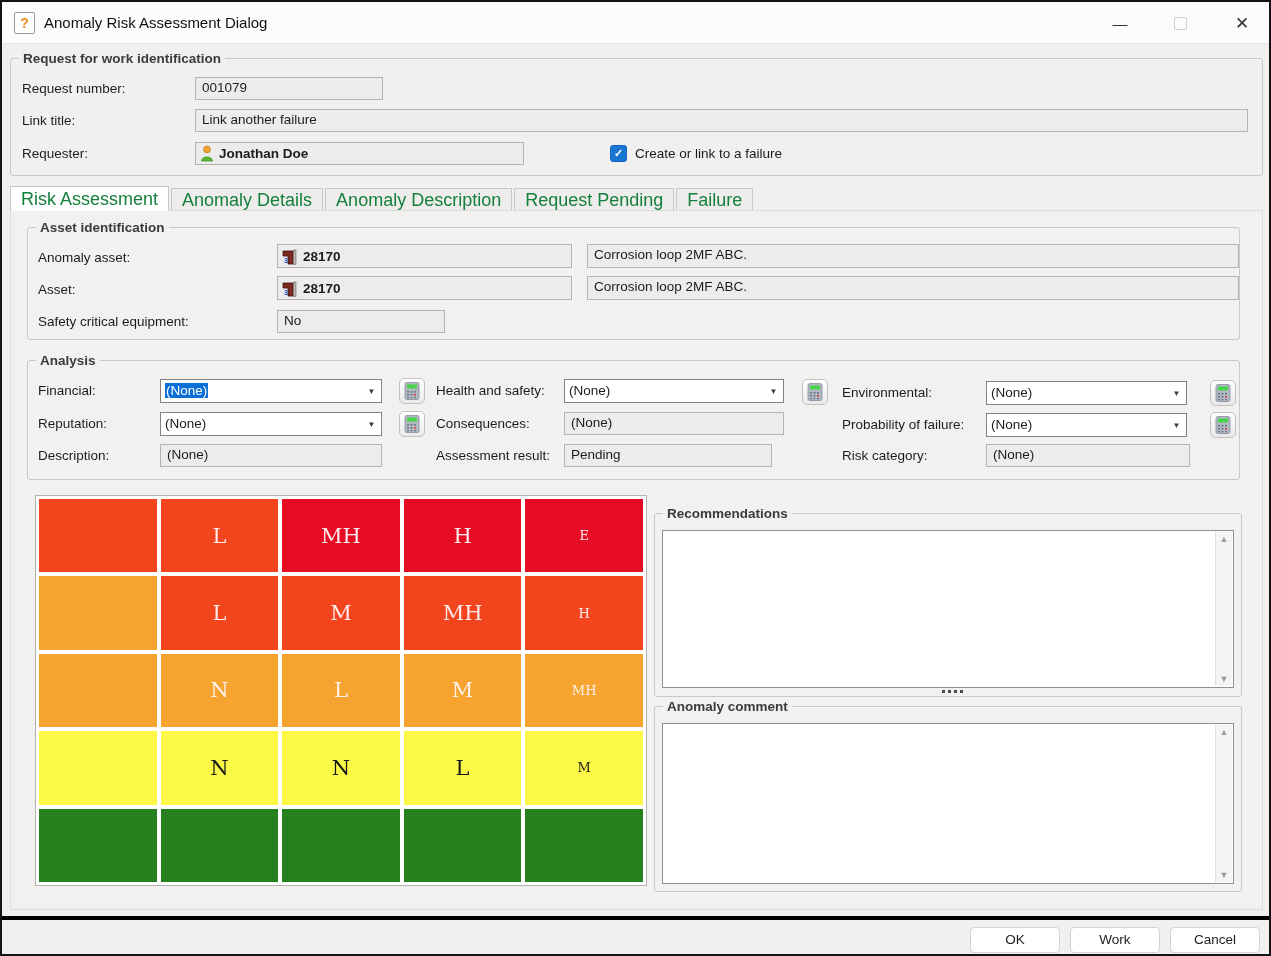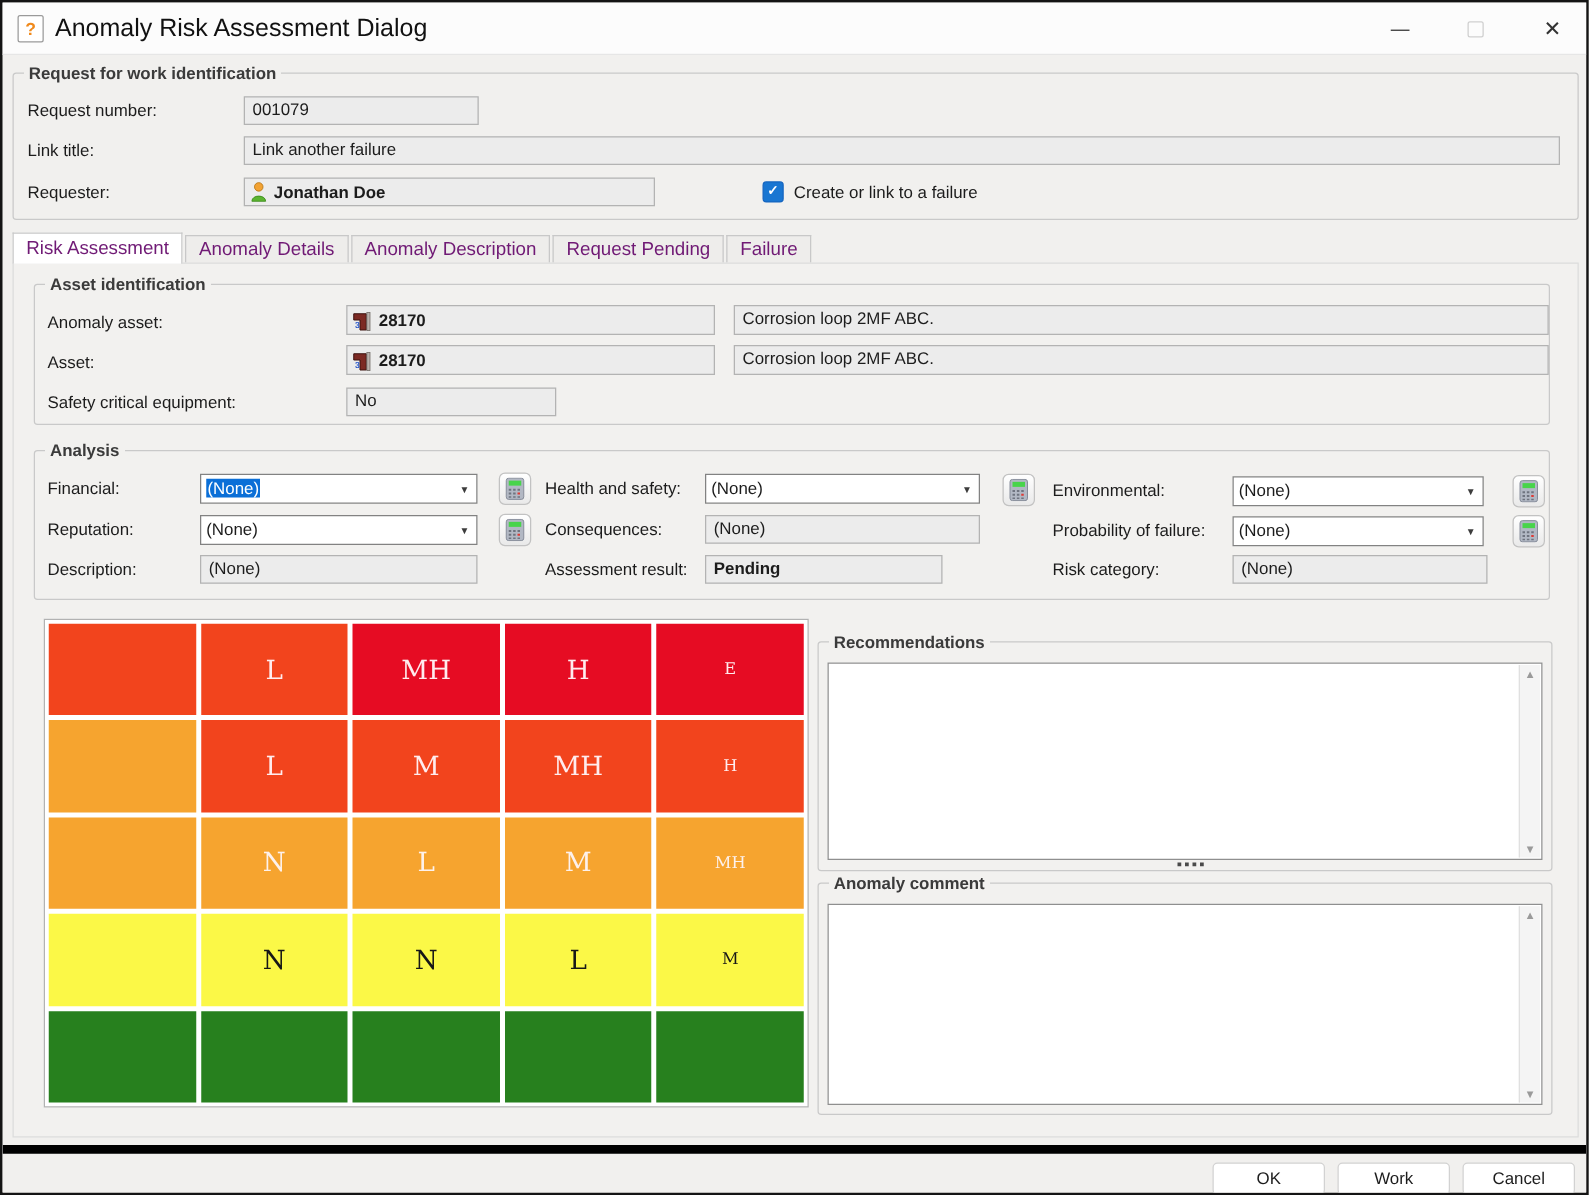--- a/index.html
+++ b/index.html
@@ -5,57 +5,57 @@
   html,body { margin:0; padding:0; background:#555; }
   * { box-sizing:border-box; }
   #dialog {
     position:relative; width:1271px; height:956px;
     background:#f1f0ee; border:2px solid #141414;
     font-family:"Liberation Sans", sans-serif; color:#1c1c1c; overflow:hidden;
   }
   
   .titlebar { position:absolute; left:0; top:0; right:0; height:42px; background:#fcfcfc; border-bottom:1px solid #e6e6e6; }
   .title-icon { position:absolute; left:12px; top:10px; width:21px; height:22px; background:#fff; border:1px solid #9a9a9a; border-radius:2px; text-align:center; line-height:20px; font-weight:700; font-size:14px; color:#f08a1d; }
-  .title-text { position:absolute; left:42px; top:0; line-height:42px; font-size:20px; color:#111; }
+  .title-text { position:absolute; left:42px; top:0; line-height:42px; font-size:15px; color:#111; }
   .win-btn { position:absolute; top:0; width:40px; height:42px; display:flex; align-items:center; justify-content:center; font-size:15px; color:#333; cursor:default; }
   .win-min { left:1098px; }
   .win-max { left:1158px; }
   .win-close { left:1220px; font-size:17px; }
   .maxbox { width:13px; height:13px; border:1px solid #cfcfcf; border-radius:2px; }
   
   fieldset { position:absolute; border:1px solid #c9c9c9; border-radius:3px; margin:0; padding:0; }
   legend { margin-left:8px; padding:0 4px; font-weight:700; font-size:13.5px; color:#3b3b3b; font-family:"Liberation Sans",sans-serif; }
   
   .lbl { position:absolute; font-size:13.5px; color:#1c1c1c; white-space:nowrap; }
   .ro { position:absolute; background:#ececec; border:1px solid #b3b3b3; font-size:13.5px; padding:2px 6px; height:23px; overflow:hidden; white-space:nowrap; }
   .ro.flex { display:flex; align-items:center; gap:5px; padding:1px 4px;font-weight:bold; }
   .dd { position:absolute; background:#ffffff; border:1px solid #828282; height:24px; }
   .dd-val { position:absolute; left:4px; top:3px; font-size:13.5px; }
   .dd-val .sel { background:#0b6fd7; color:#fff; padding:0 1px; }
   .dd-arrow { position:absolute; right:1px; top:1px; bottom:1px; width:17px; display:flex; align-items:center; justify-content:center; font-size:8px; color:#3c3c3c; background:#fff; }
   .calc-btn { position:absolute; width:26px; height:26px; border:1px solid #c2c2c2; border-radius:5px; background:linear-gradient(#ffffff,#e9e9e9); display:flex; align-items:center; justify-content:center; }
   .chk { position:absolute; width:17px; height:17px; background:#1976d2; border:1px solid #1565c0; border-radius:3px; color:#fff; font-size:11px; font-weight:700; text-align:center; line-height:15px; }
   
   .tabs { position:absolute; left:8px; top:184px; height:25px; display:flex; align-items:flex-end; }
-  .tab { height:23px; padding:0 10px; font-size:15px; line-height:22px; border:1px solid #c8c8c8; border-bottom:none; background:#eeedeb; margin-right:2px; color:#701a75; }
+  .tab { height:23px; padding:0 10px; font-size:18px; line-height:22px; border:1px solid #c8c8c8; border-bottom:none; background:#eeedeb; margin-right:2px; color:#15803d; }
   .tab.active { height:25px; background:#ffffff; line-height:24px; position:relative; z-index:2; }
   .tabpanel { position:absolute; left:8px; top:208px; width:1253px; height:700px; border:1px solid #dcdcdc; background:#f2f1ef; }
   
   .matrix { position:absolute; left:33px; top:493px; width:612px; height:391px; background:#ffffff; border:1px solid #b2b2b2; padding:3px; display:grid; grid-template-columns:repeat(5,1fr); grid-template-rows:repeat(5,1fr); gap:4px; }
   .mcell { display:flex; align-items:center; justify-content:center; font-family:"DejaVu Serif", serif; font-size:21px; }
   .mcell:nth-child(5n) { font-size:13px; }
   
   .ta { position:absolute; background:#ffffff; border:1px solid #8f8f8f; }
   .ta .sb { position:absolute; right:1px; top:1px; bottom:1px; width:17px; background:#f4f4f4; border-left:1px solid #e0e0e0; display:flex; flex-direction:column; justify-content:space-between; align-items:center; padding:2px 0; }
   .sb span { font-size:9px; color:#9a9a9a; }
   .ta-text { position:absolute; left:4px; top:3px; right:22px; bottom:3px; font-size:13.5px; white-space:pre-wrap; }
   .splitter { position:absolute; left:940px; top:688px; width:24px; height:4px; }
   .splitter i { position:absolute; left:0; top:0; width:3px; height:3px; background:#4a4a4a; box-shadow:6px 0 #4a4a4a, 12px 0 #4a4a4a, 18px 0 #4a4a4a; }
   
-  .footer { position:absolute; left:0; right:0; top:914px; height:40px; border-top:7px solid #000000; background:#f1f0ee; }
+  .footer { position:absolute; left:0; right:0; top:914px; height:40px; border-top:4px solid #000000; background:#f1f0ee; }
   .btn { position:absolute; top:7px; width:90px; height:26px; background:#ffffff; border:1px solid #d2d2d2; border-radius:4px; font-size:13.5px; text-align:center; line-height:24px; color:#1c1c1c; }
 </style>
 </head>
 <body>
 
 <div id="dialog">
 
   <div class="titlebar">
     <div class="title-icon">?</div>
     <div class="title-text">Anomaly Risk Assessment Dialog</div>
@@ -192,21 +192,21 @@
           <rect x="10" y="15" width="2" height="1.2"></rect>
         </g>
       <rect x="10" y="12" width="2" height="1.6" fill="#de3a35"></rect>
     </svg>
   </div>
 
   <div class="lbl" style="left:434px; top:414px;">Consequences:</div>
   <div class="ro" style="left:562px; top:410px; width:220px;">(None)</div>
 
   <div class="lbl" style="left:434px; top:446px;">Assessment result:</div>
-  <div class="ro" style="left:562px; top:442px; width:190px;font-weight:bold;">Pending</div>
+  <div class="ro" style="left:562px; top:442px; width:208px;">Pending</div>
 
   <div class="lbl" style="left:840px; top:383px;">Environmental:</div>
   <div class="dd" style="left:984px; top:379px; width:201px;">
     <span class="dd-val">(None)</span>
     <span class="dd-arrow">▼</span>
   </div>
   <div class="calc-btn" style="left:1208px; top:378px;">
     <svg width="16" height="18" viewBox="0 0 16 18">
       <rect x="1" y="0.5" width="14" height="17" rx="2" fill="#b2b8c4" stroke="#878d9a" stroke-width="0.8"></rect>
       <rect x="3" y="2.5" width="10" height="4" fill="#48d44b"></rect>

